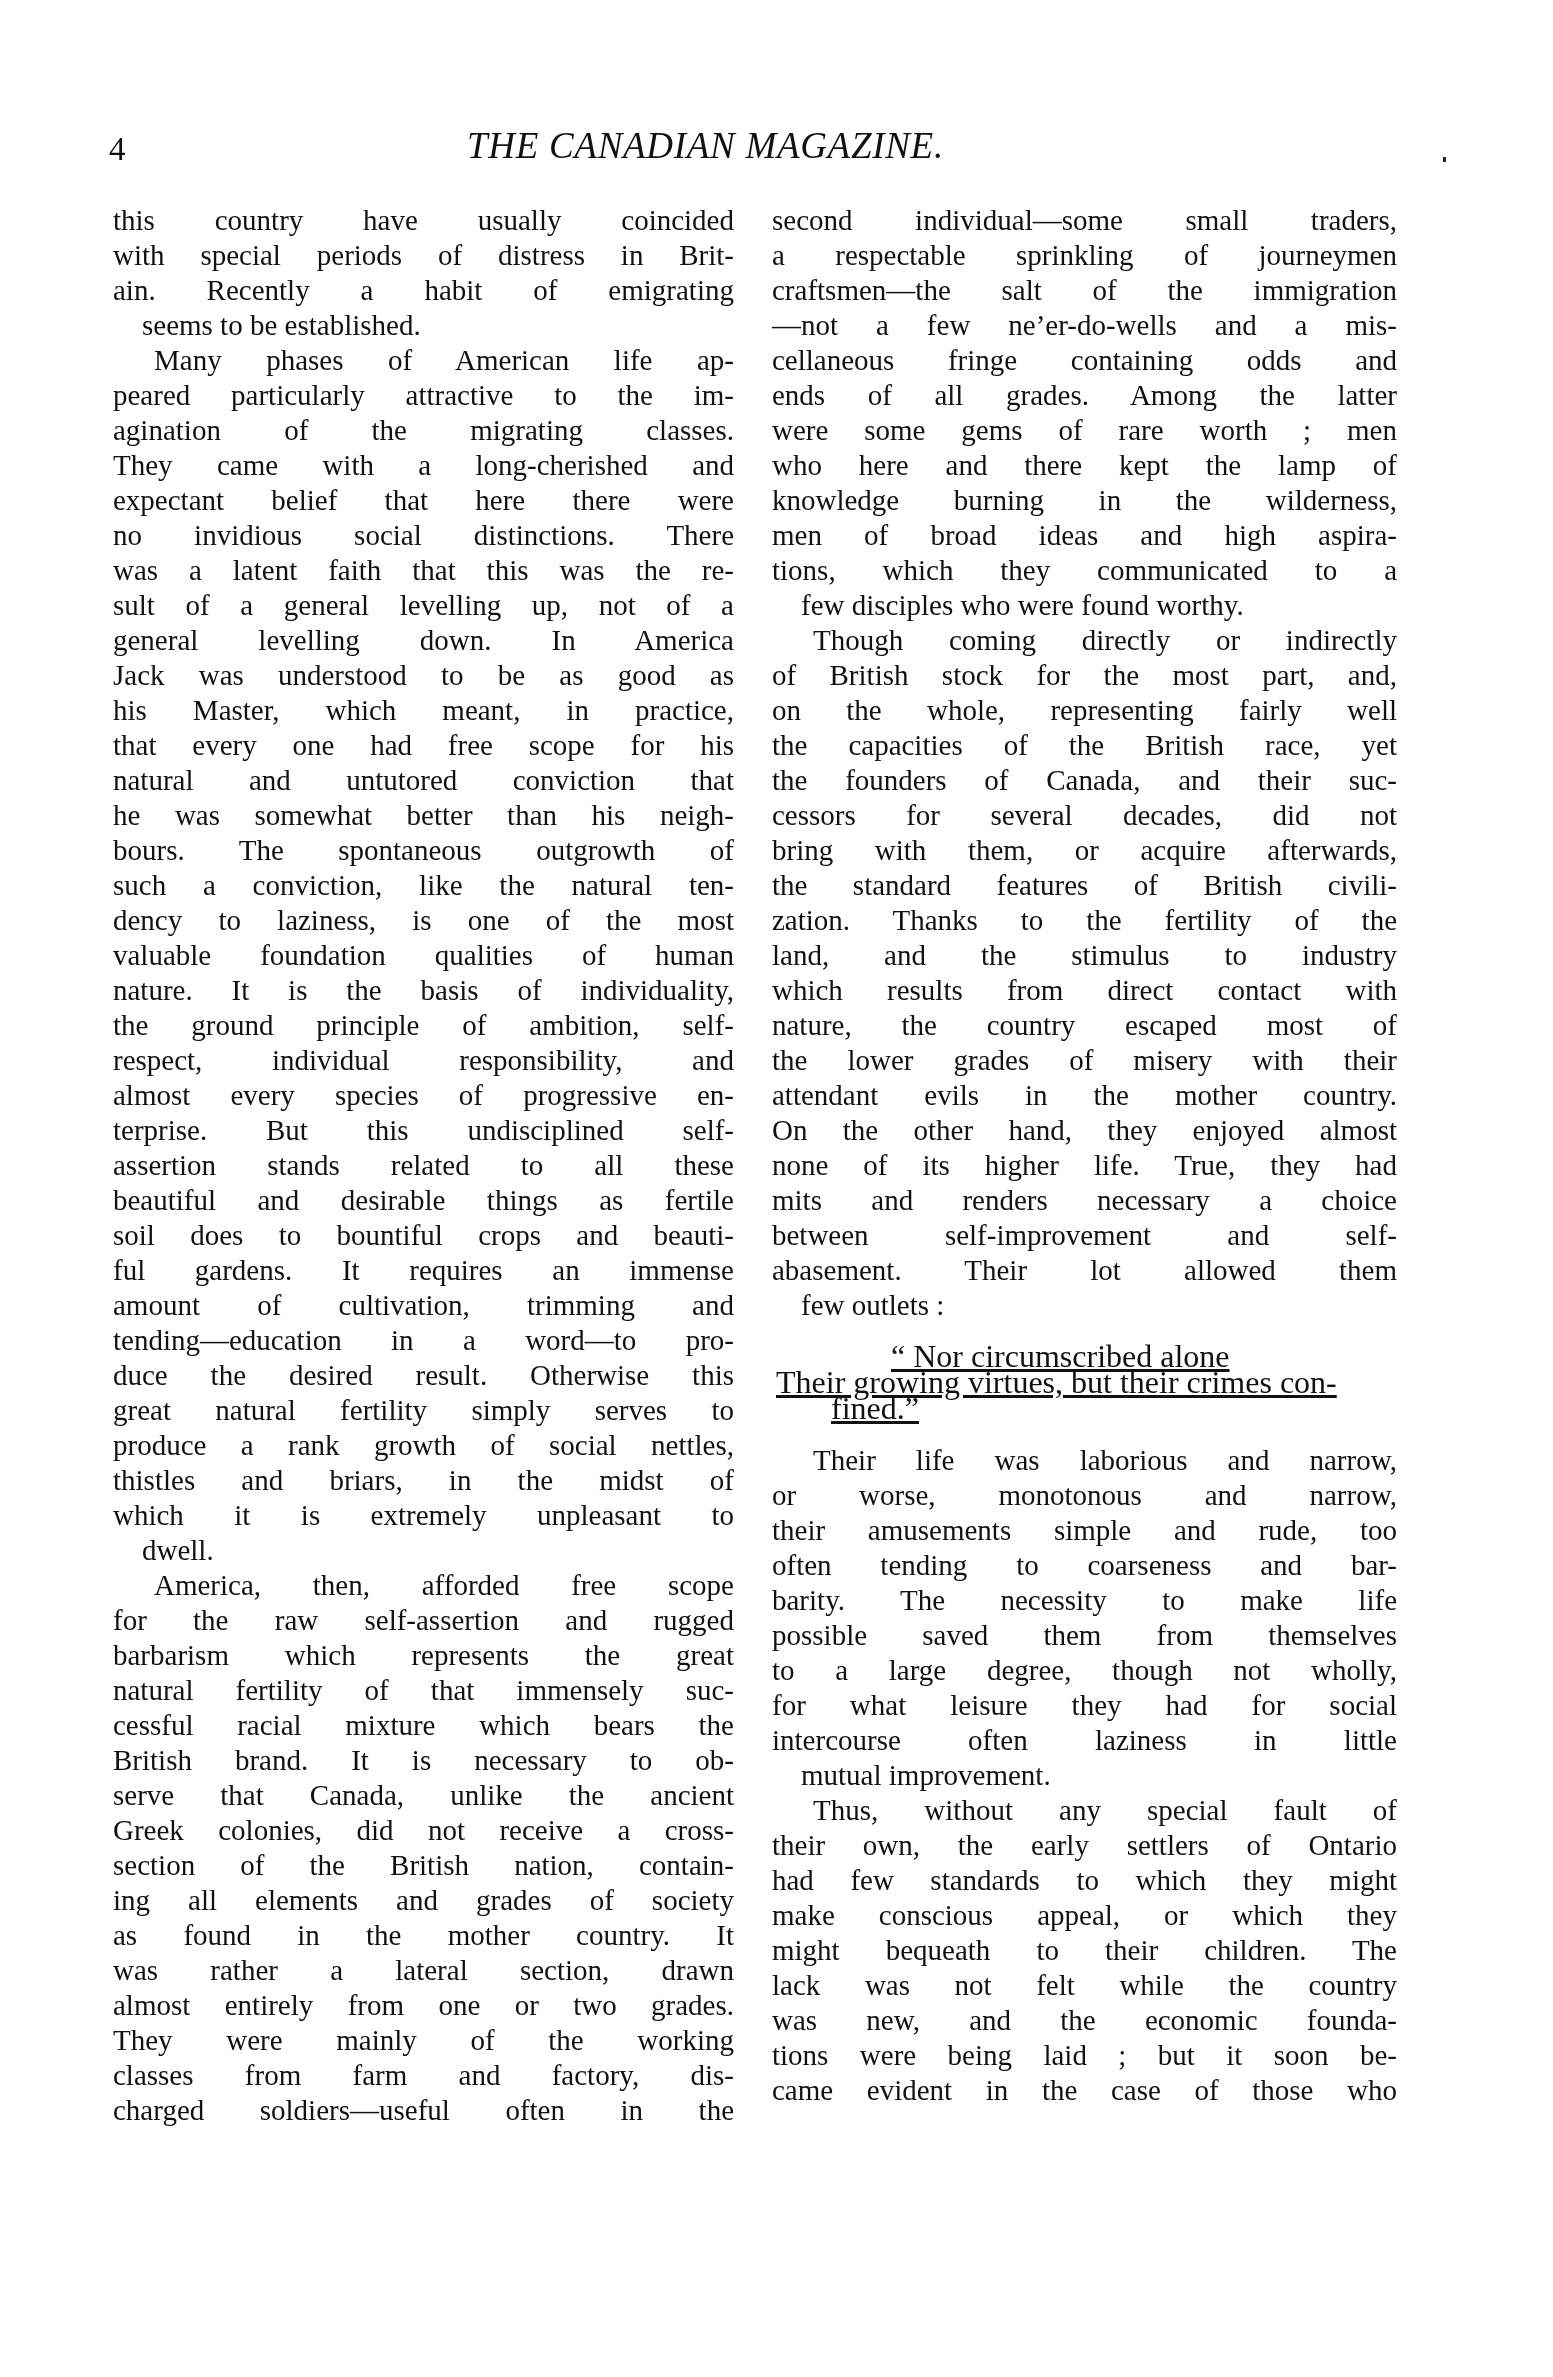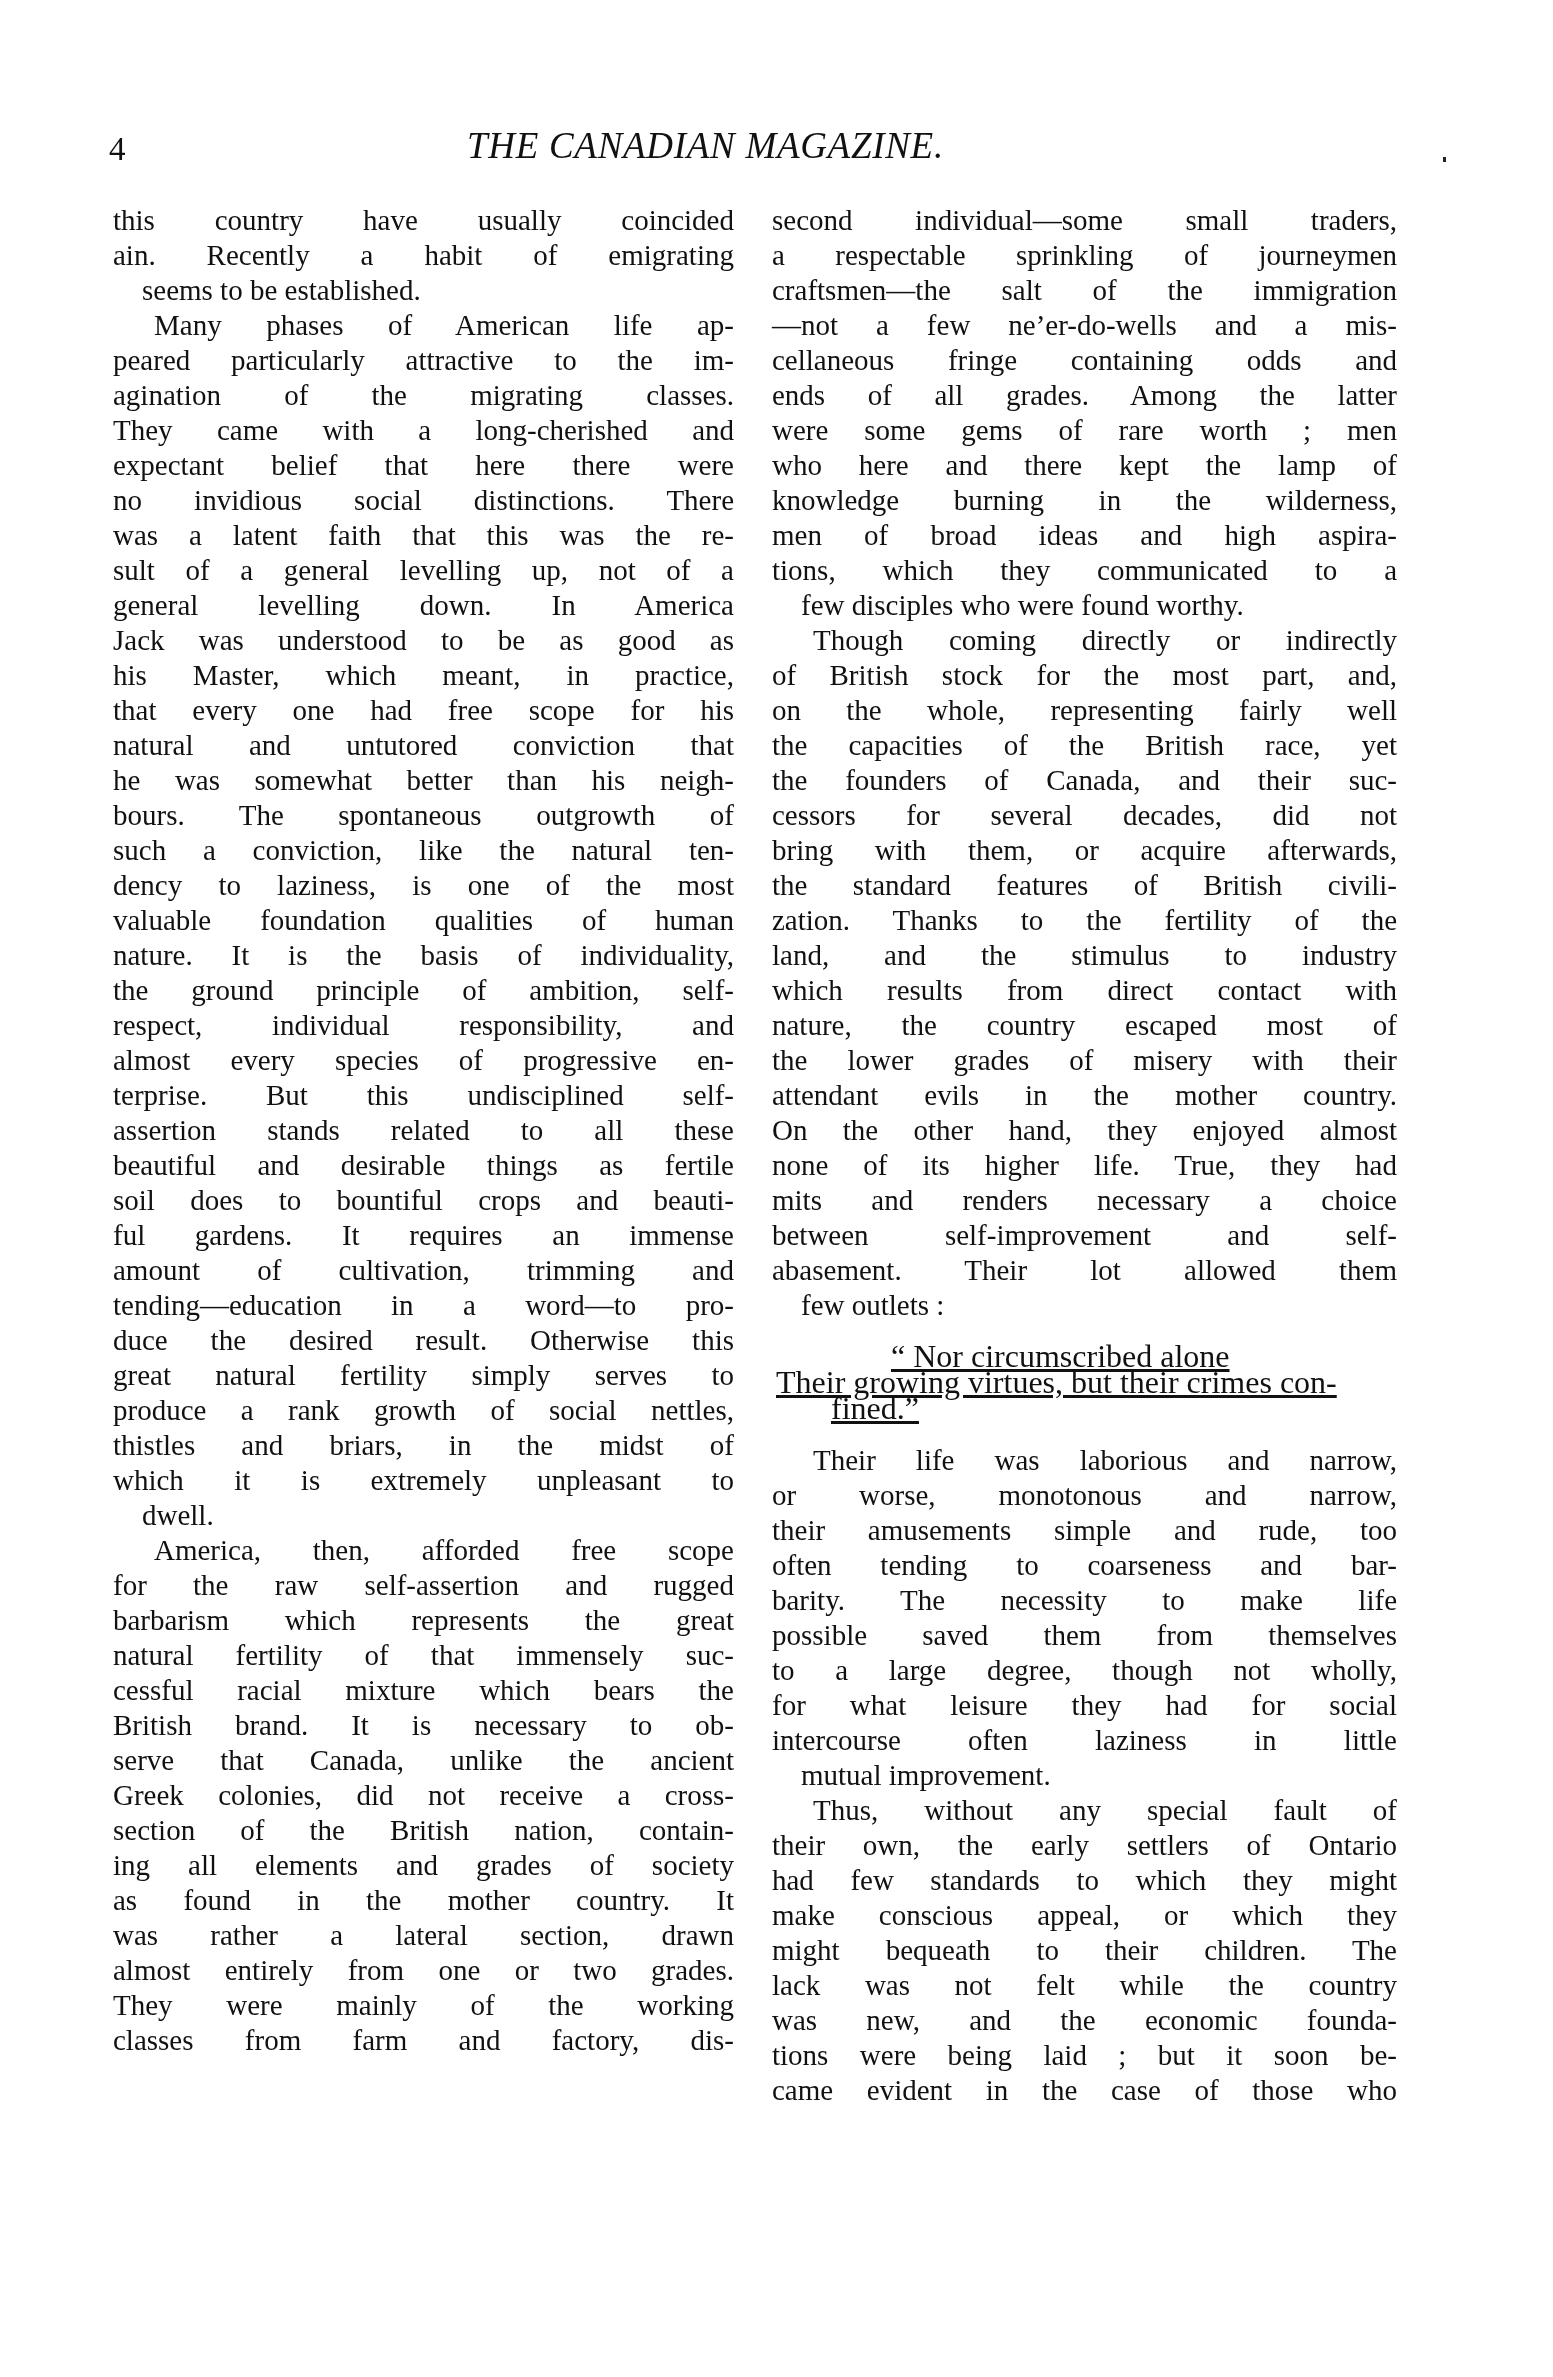--- a/index.html
+++ b/index.html
@@ -43,20 +43,21 @@
 </head>
 <body>
 
 <div>
   <div class="page-number">4</div>
   <div class="running-title">THE CANADIAN MAGAZINE.</div>
   <div class="stray-dot"></div>
 
   <div class="column col-left" id="col-left">
       <span class="line">this country have usually coincided</span>
+      <span class="line">with special periods of distress in Brit-</span>
       <span class="line">ain. Recently a habit of emigrating</span>
       <span class="line last">seems to be established.</span>
       <span class="line indent">Many phases of American life ap-</span>
       <span class="line">peared particularly attractive to the im-</span>
       <span class="line">agination of the migrating classes.</span>
       <span class="line">They came with a long-cherished and</span>
       <span class="line">expectant belief that here there were</span>
       <span class="line">no invidious social distinctions. There</span>
       <span class="line">was a latent faith that this was the re-</span>
       <span class="line">sult of a general levelling up, not of a</span>
@@ -95,20 +96,21 @@
       <span class="line">British brand. It is necessary to ob-</span>
       <span class="line">serve that Canada, unlike the ancient</span>
       <span class="line">Greek colonies, did not receive a cross-</span>
       <span class="line">section of the British nation, contain-</span>
       <span class="line">ing all elements and grades of society</span>
       <span class="line">as found in the mother country. It</span>
       <span class="line">was rather a lateral section, drawn</span>
       <span class="line">almost entirely from one or two grades.</span>
       <span class="line">They were mainly of the working</span>
       <span class="line">classes from farm and factory, dis-</span>
+      <span class="line">charged soldiers—useful often in the</span>
     </div>
 
   <div class="column col-right">
     <div id="col-right-before">
         <span class="line">second individual—some small traders,</span>
         <span class="line">a respectable sprinkling of journeymen</span>
         <span class="line">craftsmen—the salt of the immigration</span>
         <span class="line">—not a few ne’er-do-wells and a mis-</span>
         <span class="line">cellaneous fringe containing odds and</span>
         <span class="line">ends of all grades. Among the latter</span>

